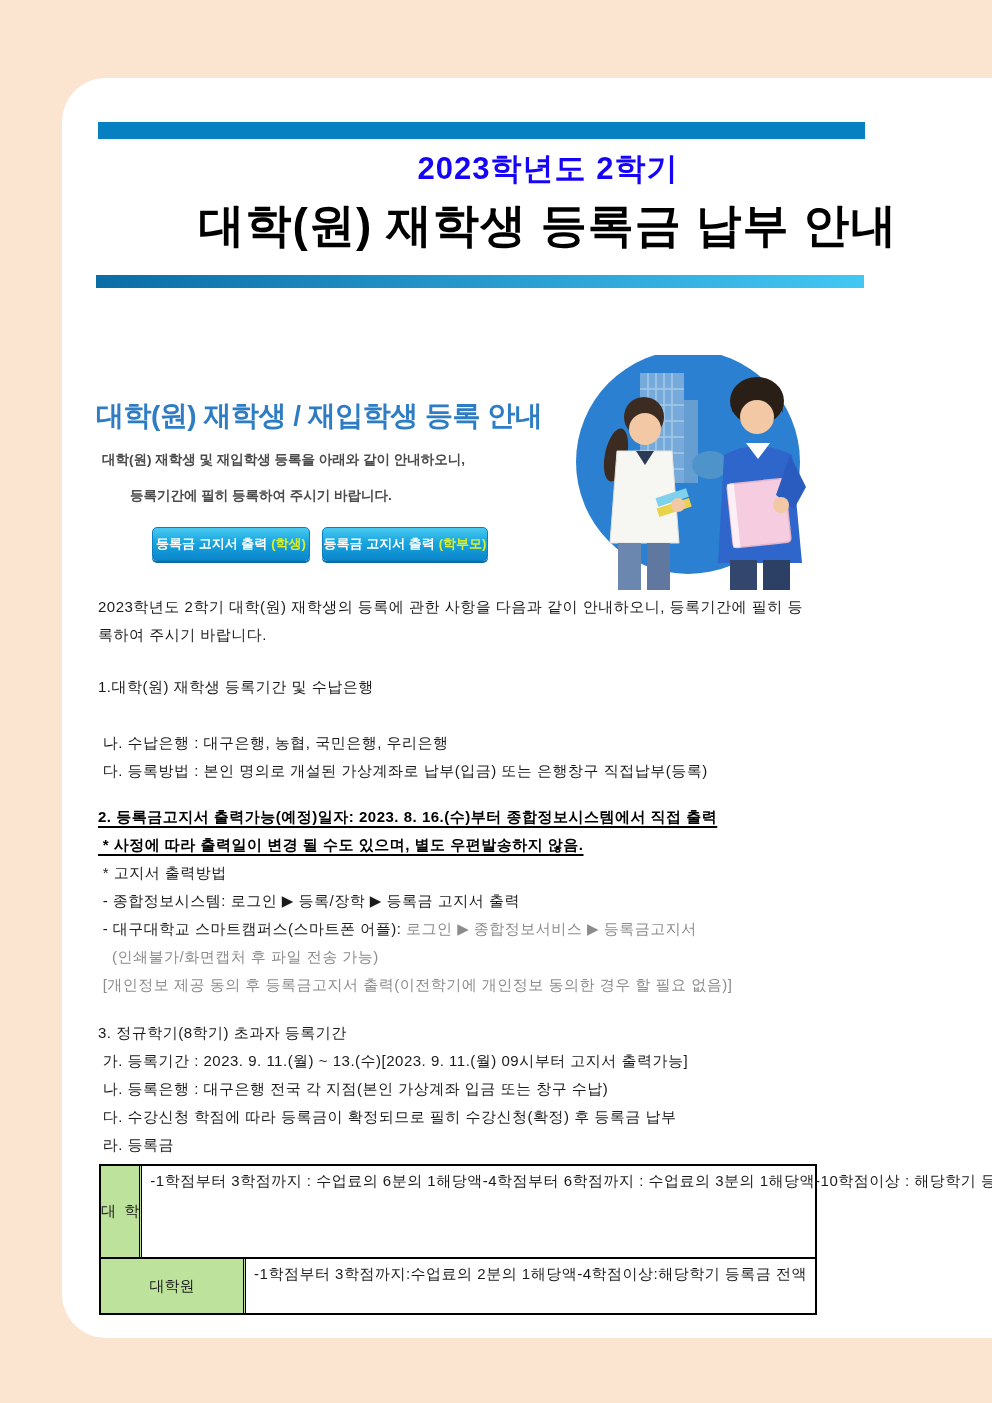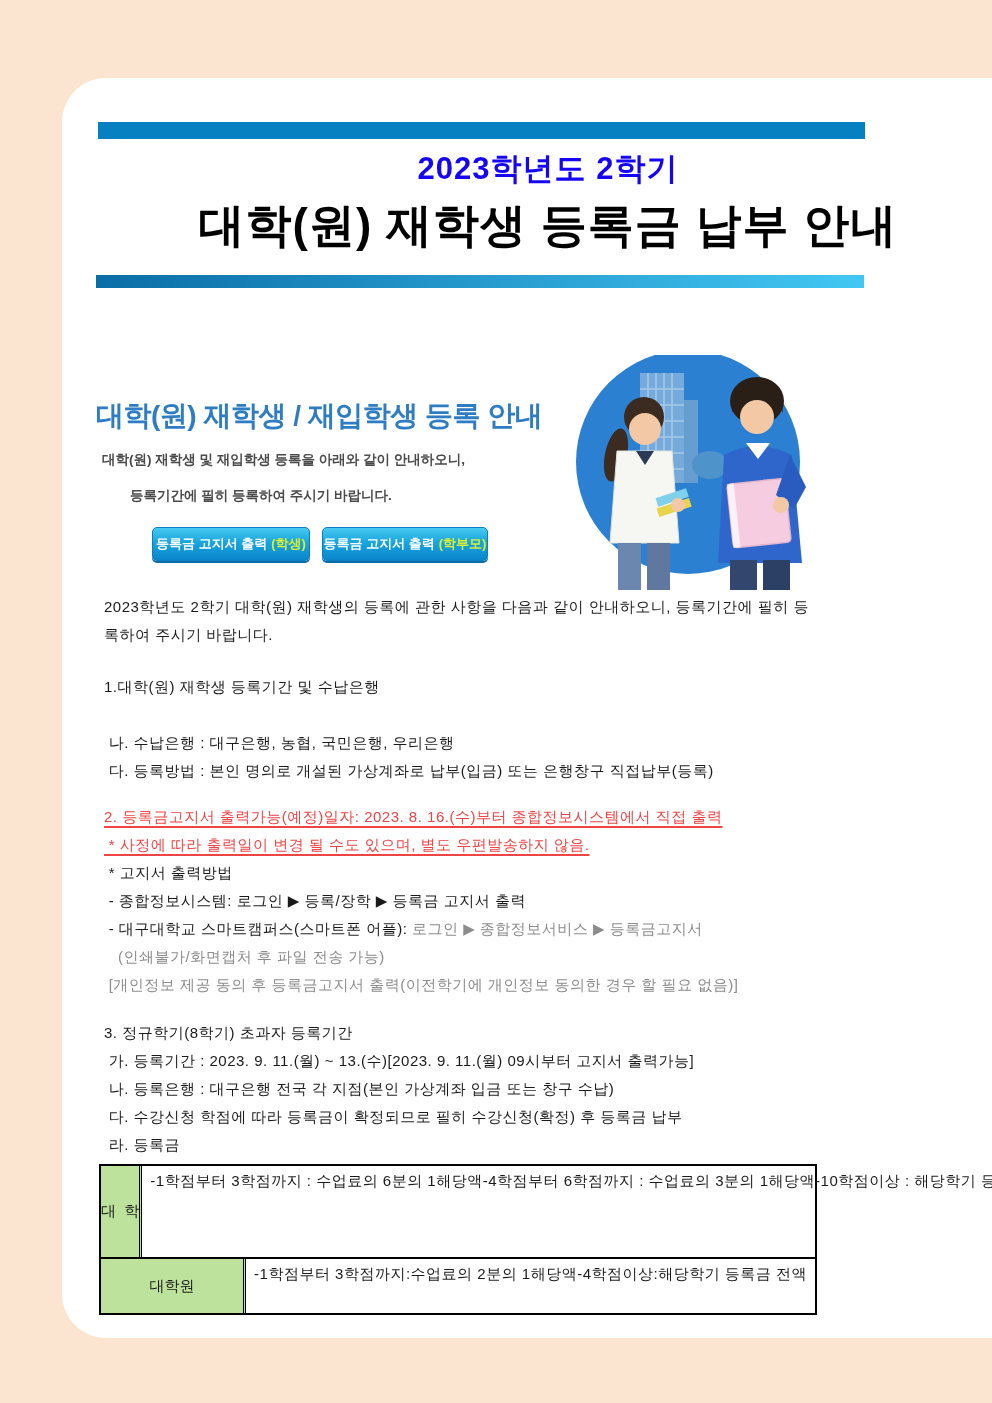--- a/index.html
+++ b/index.html
@@ -26,23 +26,23 @@
   .banner-btn { position:absolute; top:172px; height:34px; border:1px solid #0b7fc0; border-radius:5px;
                 background:linear-gradient(#48c9f0 0%, #18a5de 45%, #0b86cc 100%);
                 box-shadow:0 2px 0 #0a6da8; color:#fff; font-size:13px; font-weight:bold;
                 display:flex; align-items:center; justify-content:center; white-space:pre; cursor:pointer; }
   .btn-student { left:64px; width:158px; }
   .btn-parent  { left:234px; width:166px; }
   .btn-suffix { color:#d9ee2f; margin-left:4px; }
   .banner-art { position:absolute; left:472px; top:0; }
 
   
-  .ln { position:absolute; left:42px; width:812px; font-size:15px; letter-spacing:0.5px;
+  .ln { position:absolute; left:36px; width:812px; font-size:15px; letter-spacing:0.5px;
         color:#1a1a1a; white-space:pre; line-height:22px; }
-  .red { color:#ef4444; font-weight:normal; text-decoration:underline; text-underline-offset:4px; text-decoration-thickness:2px; }
+  .red { color:#000000; font-weight:bold; text-decoration:underline; text-underline-offset:4px; text-decoration-thickness:2px; }
   .b { font-weight:bold; }
   .gray { color:#8c8c8c; }
 
   
   .reg-table { position:absolute; left:37px; top:1086px; width:718px; border:2px solid #000; background:#fff; }
   .t-row { display:flex; }
   .t-row1 { height:93px; border-bottom:2px solid #000; }
   .t-row2 { height:54px; }
   .t-cat { width:164px; background:#bde29b; border-right:3px double #000;
            display:flex; align-items:center; justify-content:center;

